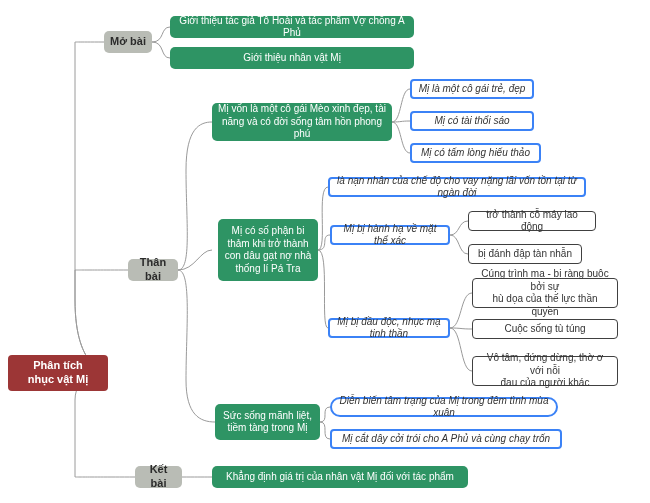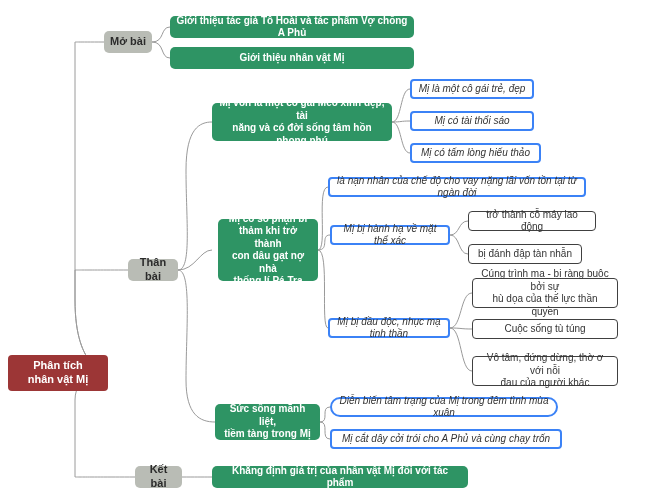--- a/index.html
+++ b/index.html
@@ -50,21 +50,21 @@
   }
   .node.lvl1 {
     background: #b9bcb5;
     color: #2b2b2b;
     font-weight: bold;
     font-size: 11px;
   }
   .node.lvl2 {
     background: #2e9464;
     color: #ffffff;
-    font-weight: bold;
+    font-weight: normal;
     font-size: 10px;
   }
   .node.lvl3 {
     background: #ffffff;
     color: #333333;
     font-size: 10px;
     border: 2px solid #3b82f6;
     border-radius: 4px;
     font-style: italic;
   }
@@ -111,21 +111,21 @@
       <path d="M450,328 C462,328 460,371 472,371"></path>
 
       <path d="M320,422 C330,422 320,407 330,407"></path>
       <path d="M320,422 C330,422 320,439 330,439"></path>
 
       <path d="M182,477 C196,477 200,477 212,477"></path>
     </g>
   </svg>
 
   <div class="node root" style="left:8px; top:355px; width:100px; height:36px;">Phân tích
-nhân vật Mị</div>
+nhục vật Mị</div>
 
   <div class="node lvl1" style="left:104px; top:31px; width:48px; height:22px;">Mở bài</div>
 
   <div class="node lvl1" style="left:128px; top:259px; width:50px; height:22px;">Thân bài</div>
 
   <div class="node lvl1" style="left:135px; top:466px; width:47px; height:22px;">Kết bài</div>
 
   <div class="node lvl2" style="left:170px; top:16px; width:244px; height:22px;">Giới thiệu tác giả Tô Hoài và tác phẩm Vợ chồng A Phủ</div>
 
   <div class="node lvl2" style="left:170px; top:47px; width:244px; height:22px;">Giới thiệu nhân vật Mị</div>

